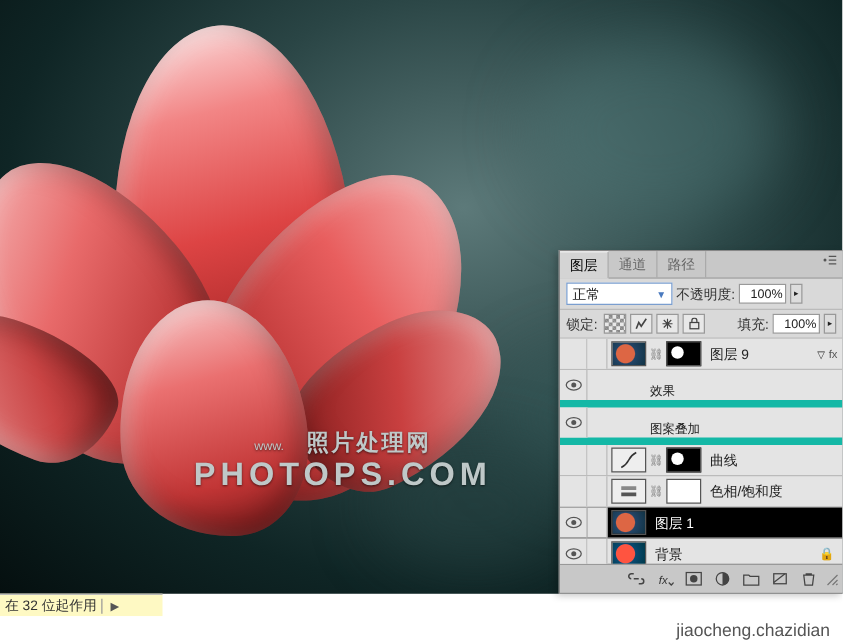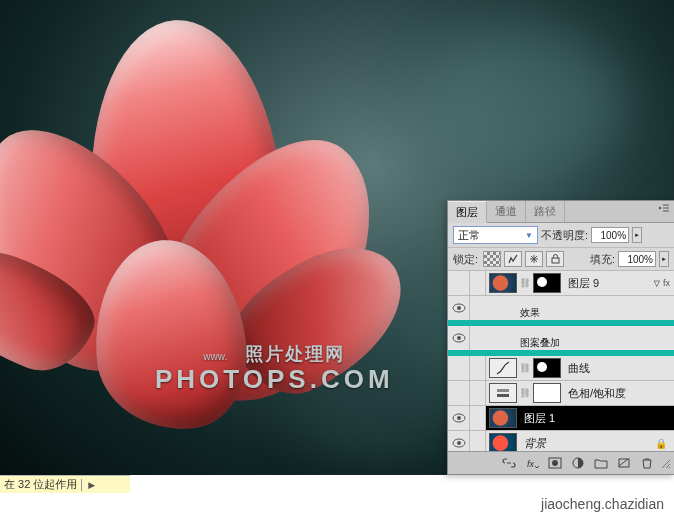--- a/index.html
+++ b/index.html
@@ -236,21 +236,21 @@
 
     <div class="layer-item">
       <div class="vis-col">
           <svg class="eye" viewBox="0 0 14 10">
             <ellipse cx="7" cy="5" rx="6" ry="4" fill="none" stroke="#555"></ellipse>
             <circle cx="7" cy="5" r="2" fill="#555"></circle>
           </svg>
         </div>
       <div class="link-col"></div>
       <div class="thumb flower-t" style="filter:saturate(1.5) hue-rotate(-10deg)"></div>
-      <span class="layer-name" style="font-style:italic">背景</span>
+      <span class="layer-name" style="">背景</span>
       <span style="padding-right:6px;font-size:10px">🔒</span>
     </div>
   </div>
 
   <div class="panel-footer">
     <div class="footer-spacer"></div>
     <div class="footer-btn">
         <svg width="14" height="12" viewBox="0 0 14 12">
           <path d="M3 6a2 2 0 0 1 0-4h2M11 6a2 2 0 0 1 0 4h-2M5 6h4" stroke="#444" fill="none" stroke-width="1.2"></path>
         </svg>

